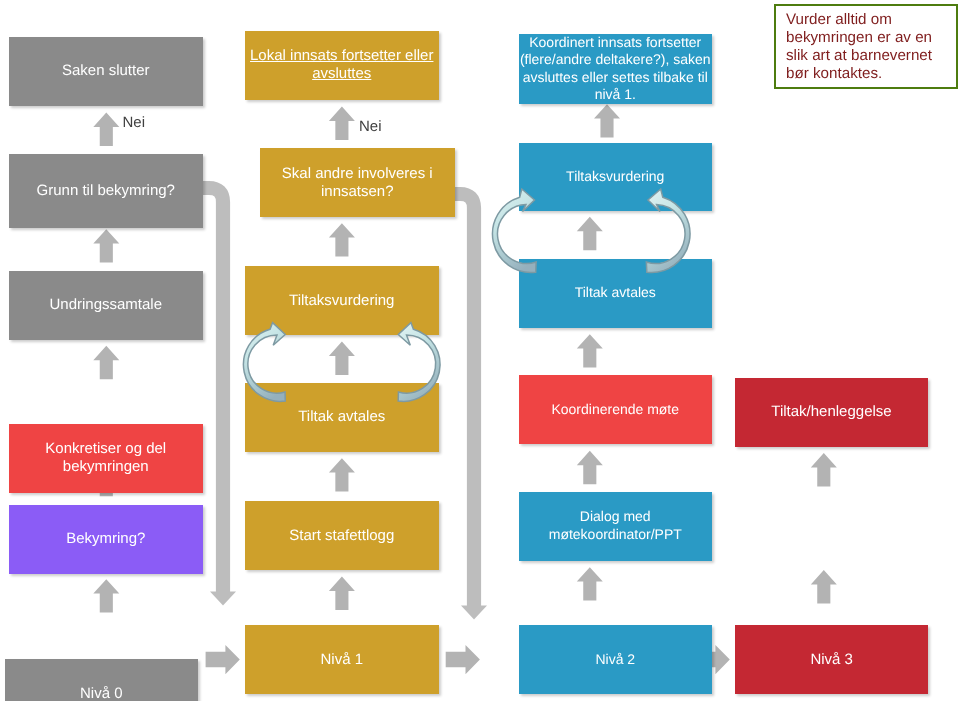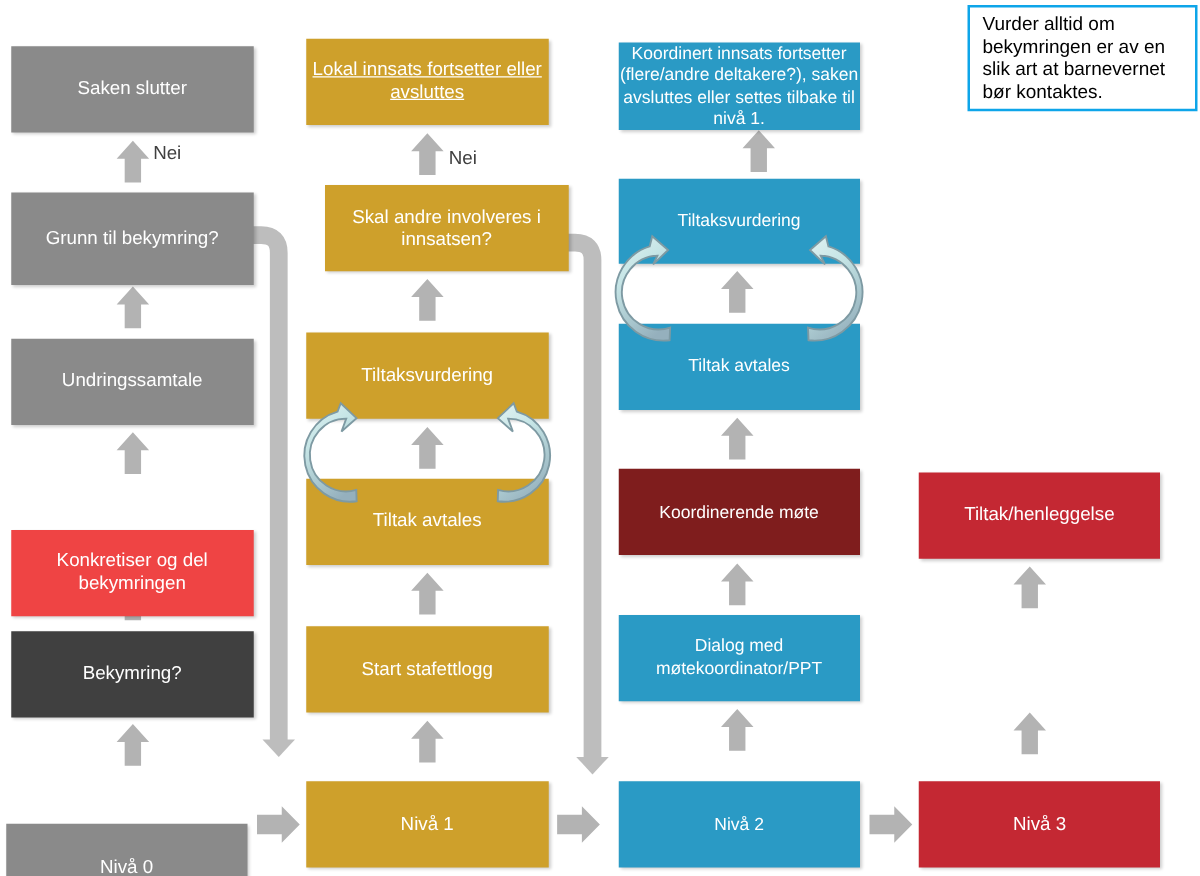--- a/index.html
+++ b/index.html
@@ -8,25 +8,25 @@
        font-family:"Liberation Sans",sans-serif;
        -webkit-font-smoothing:antialiased;
        text-rendering:geometricPrecision;}
   #stage{position:relative;width:960px;height:701px;background:#fff;}
 
   .node{position:absolute;box-sizing:border-box;display:flex;align-items:center;
         justify-content:center;text-align:center;color:#ffffff;
         font-size:15px;line-height:18px;
         z-index:3;box-shadow:1.5px 1.5px 2.5px rgba(0,0,0,0.20);}
   .node .lbl{display:block;width:100%;padding:0 4px;box-sizing:border-box;}
-  .fs14{font-size:14px;line-height:17.6px;}
+  .fs14{font-size:14px;line-height:17.6px;margin-left:24px;}
   .tight .lbl{padding:0 1px;}
 
   .note{position:absolute;box-sizing:border-box;background:#ffffff;
-        border:2px solid #0ea5e9;color:#000000;
+        border:2px solid #4d7c0f;color:#7f1d1d;
         font-size:15.2px;line-height:18px;text-align:left;
         padding:5px 3px 3px 10px;z-index:8;}
 
   .glyph{position:absolute;z-index:2;}
   .cyc{position:absolute;z-index:5;pointer-events:none;}
   .elbow{position:absolute;z-index:1;}
 
   .nei{position:absolute;color:#404040;font-size:15px;line-height:17px;z-index:6;
        white-space:nowrap;}
 </style>
@@ -44,21 +44,21 @@
   </div>
 
   <div class="node" style="left:9px;top:270.5px;width:193.5px;height:69px;background:#8a8a8a;">
     <span class="lbl">Undringssamtale</span>
   </div>
 
   <div class="node" style="left:9px;top:387.5px;width:193.5px;height:69px;background:#ef4444;margin-top:36px;">
     <span class="lbl">Konkretiser og del bekymringen</span>
   </div>
 
-  <div class="node" style="left:9px;top:504.5px;width:193.5px;height:69px;background:#404040;">
+  <div class="node" style="left:9px;top:504.5px;width:193.5px;height:69px;background:#8b5cf6;">
     <span class="lbl">Bekymring?</span>
   </div>
 
   <div class="node" style="left:4.5px;top:625px;width:193.5px;height:69px;background:#8a8a8a;margin-top:34px;">
     <span class="lbl">Nivå 0</span>
   </div>
 
   <div class="node" style="left:244.5px;top:30.5px;width:194.5px;height:69px;background:#cea02b;text-decoration:underline;">
     <span class="lbl">Lokal innsats fortsetter eller avsluttes</span>
   </div>
@@ -88,21 +88,21 @@
   </div>
 
   <div class="node fs14" style="left:494.5px;top:142.5px;width:193.5px;height:68px;background:#2a9ac5;">
     <span class="lbl">Tiltaksvurdering</span>
   </div>
 
   <div class="node fs14" style="left:494.5px;top:258.5px;width:193.5px;height:69px;background:#2a9ac5;">
     <span class="lbl">Tiltak avtales</span>
   </div>
 
-  <div class="node fs14" style="left:494.5px;top:375px;width:193.5px;height:69px;background:#7f1d1d;">
+  <div class="node fs14" style="left:494.5px;top:375px;width:193.5px;height:69px;background:#ef4444;">
     <span class="lbl">Koordinerende møte</span>
   </div>
 
   <div class="node fs14" style="left:494.5px;top:491.5px;width:193.5px;height:69px;background:#2a9ac5;">
     <span class="lbl">Dialog med møtekoordinator/PPT</span>
   </div>
 
   <div class="node fs14" style="left:494.5px;top:625px;width:193.5px;height:69px;background:#2a9ac5;">
     <span class="lbl">Nivå 2</span>
   </div>

